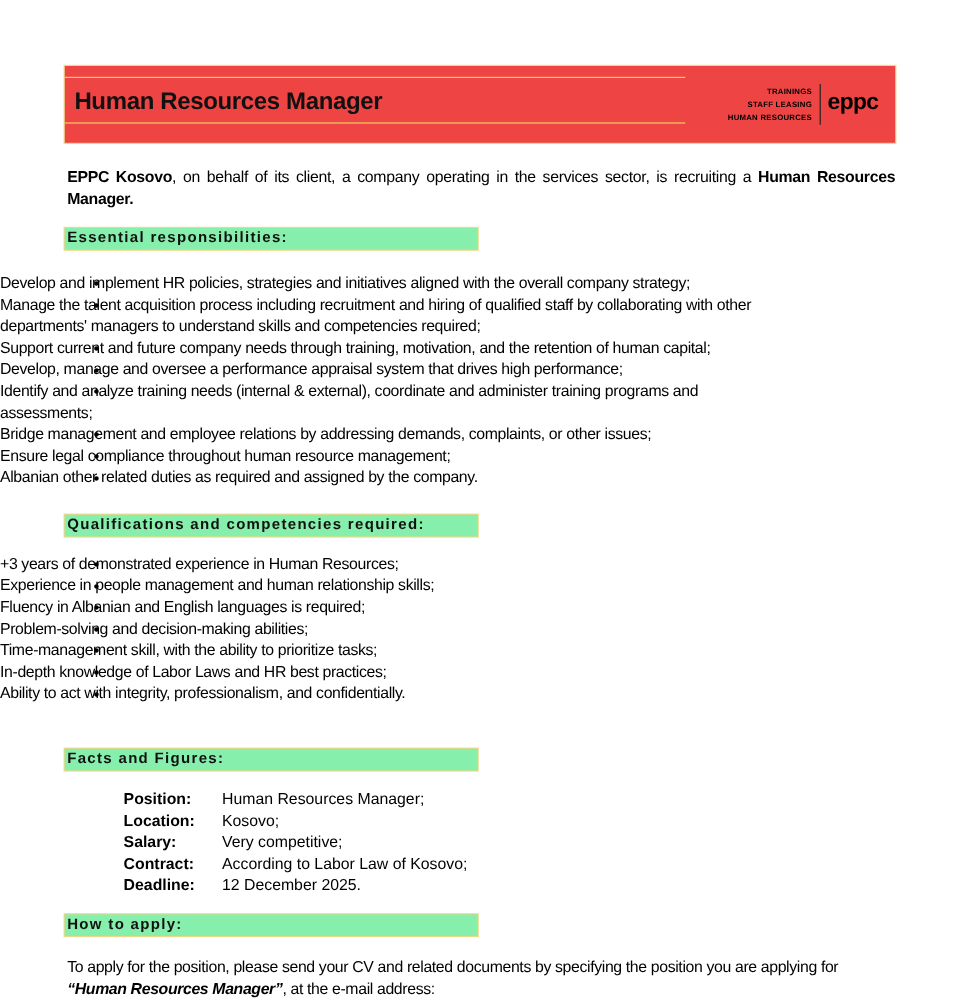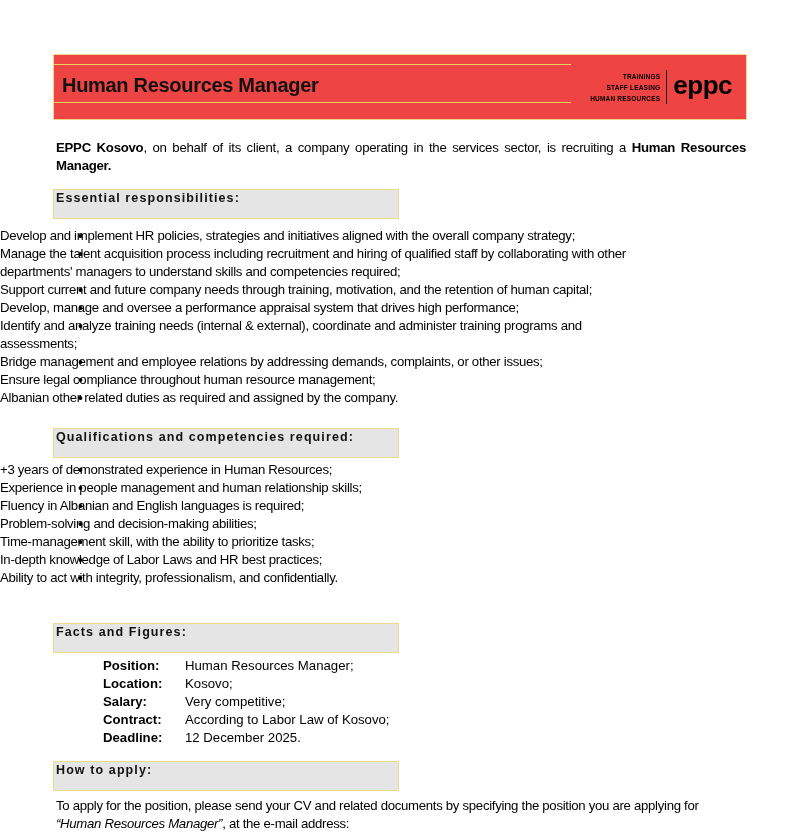--- a/index.html
+++ b/index.html
@@ -9,43 +9,43 @@
   .header-bar { position: absolute; left: 54px; top: 55px; width: 692px; height: 64px;
                 background: #ef4444; box-shadow: 0 0 0 1px #ecd989; }
   .header-bar .inner-line { position: absolute; left: 0; right: 175px; top: 9px; height: 1px; background: #e8cf5e; }
   .header-bar .inner-line.b { top: auto; bottom: 16px; }
   .header-title { position: absolute; left: 8px; top: 19px; font-size: 20px; font-weight: bold;
                   letter-spacing: -0.3px; color: #111; }
   .brand { position: absolute; right: 14px; top: 12px; height: 40px; display: flex; align-items: center; }
   .brand-lines { display: flex; flex-direction: column; align-items: flex-end; font-size: 6.5px;
                  font-weight: bold; line-height: 11px; letter-spacing: 0.2px; padding-right: 6px; }
   .brand-divider { width: 1px; height: 34px; background: #222; margin-right: 6px; }
-  .brand-logo { font-size: 26px; font-weight: bold; letter-spacing: -0.5px; line-height: 1; margin-top: -4px; }
+  .brand-logo { font-size: 19px; font-weight: bold; letter-spacing: -0.5px; line-height: 1; margin-top: -4px; }
 
   .intro { position: absolute; left: 56px; top: 139px; width: 690px; font-size: 13.2px;
            line-height: 18px; text-align: justify; letter-spacing: -0.25px; }
   .intro b { font-weight: bold; }
 
-  .section-bar { position: absolute; left: 54px; width: 344px; height: 28px; background: #e5e5e5;
+  .section-bar { position: absolute; left: 54px; width: 344px; height: 18px; background: #86efac;
                  box-shadow: 0 0 0 1px #ecd989; }
   .section-bar span { position: absolute; left: 2px; top: 1px; font-size: 12.5px; font-weight: bold;
                       letter-spacing: 1.1px; color: #111; }
 
   ul.bullets { position: absolute; left: 0; margin: 0; padding: 0; list-style: none;
                font-size: 13.2px; line-height: 18px; letter-spacing: -0.3px; }
   ul.bullets li { position: relative; width: 645px; }
   ul.bullets li::before { content: "\2022"; position: absolute; left: 78px; top: 0; font-size: 14px; }
 
   .facts { position: absolute; left: 103px; top: 657px; font-size: 13.2px; line-height: 18px; }
   .facts .row { display: flex; }
   .facts .k { width: 82px; font-weight: bold; }
 
   .apply { position: absolute; left: 56px; top: 797px; width: 690px; font-size: 13.2px; line-height: 18px;
            letter-spacing: -0.3px; }
-  .apply em { font-weight: normal; font-style: italic; }
+  .apply em { font-weight: bold; font-style: italic; }
 </style>
 </head>
 <body>
 
 <div class="header-bar">
   <div class="inner-line"></div>
   <div class="inner-line b"></div>
   <div class="header-title">Human Resources Manager</div>
   <div class="brand">
     <div class="brand-lines">

